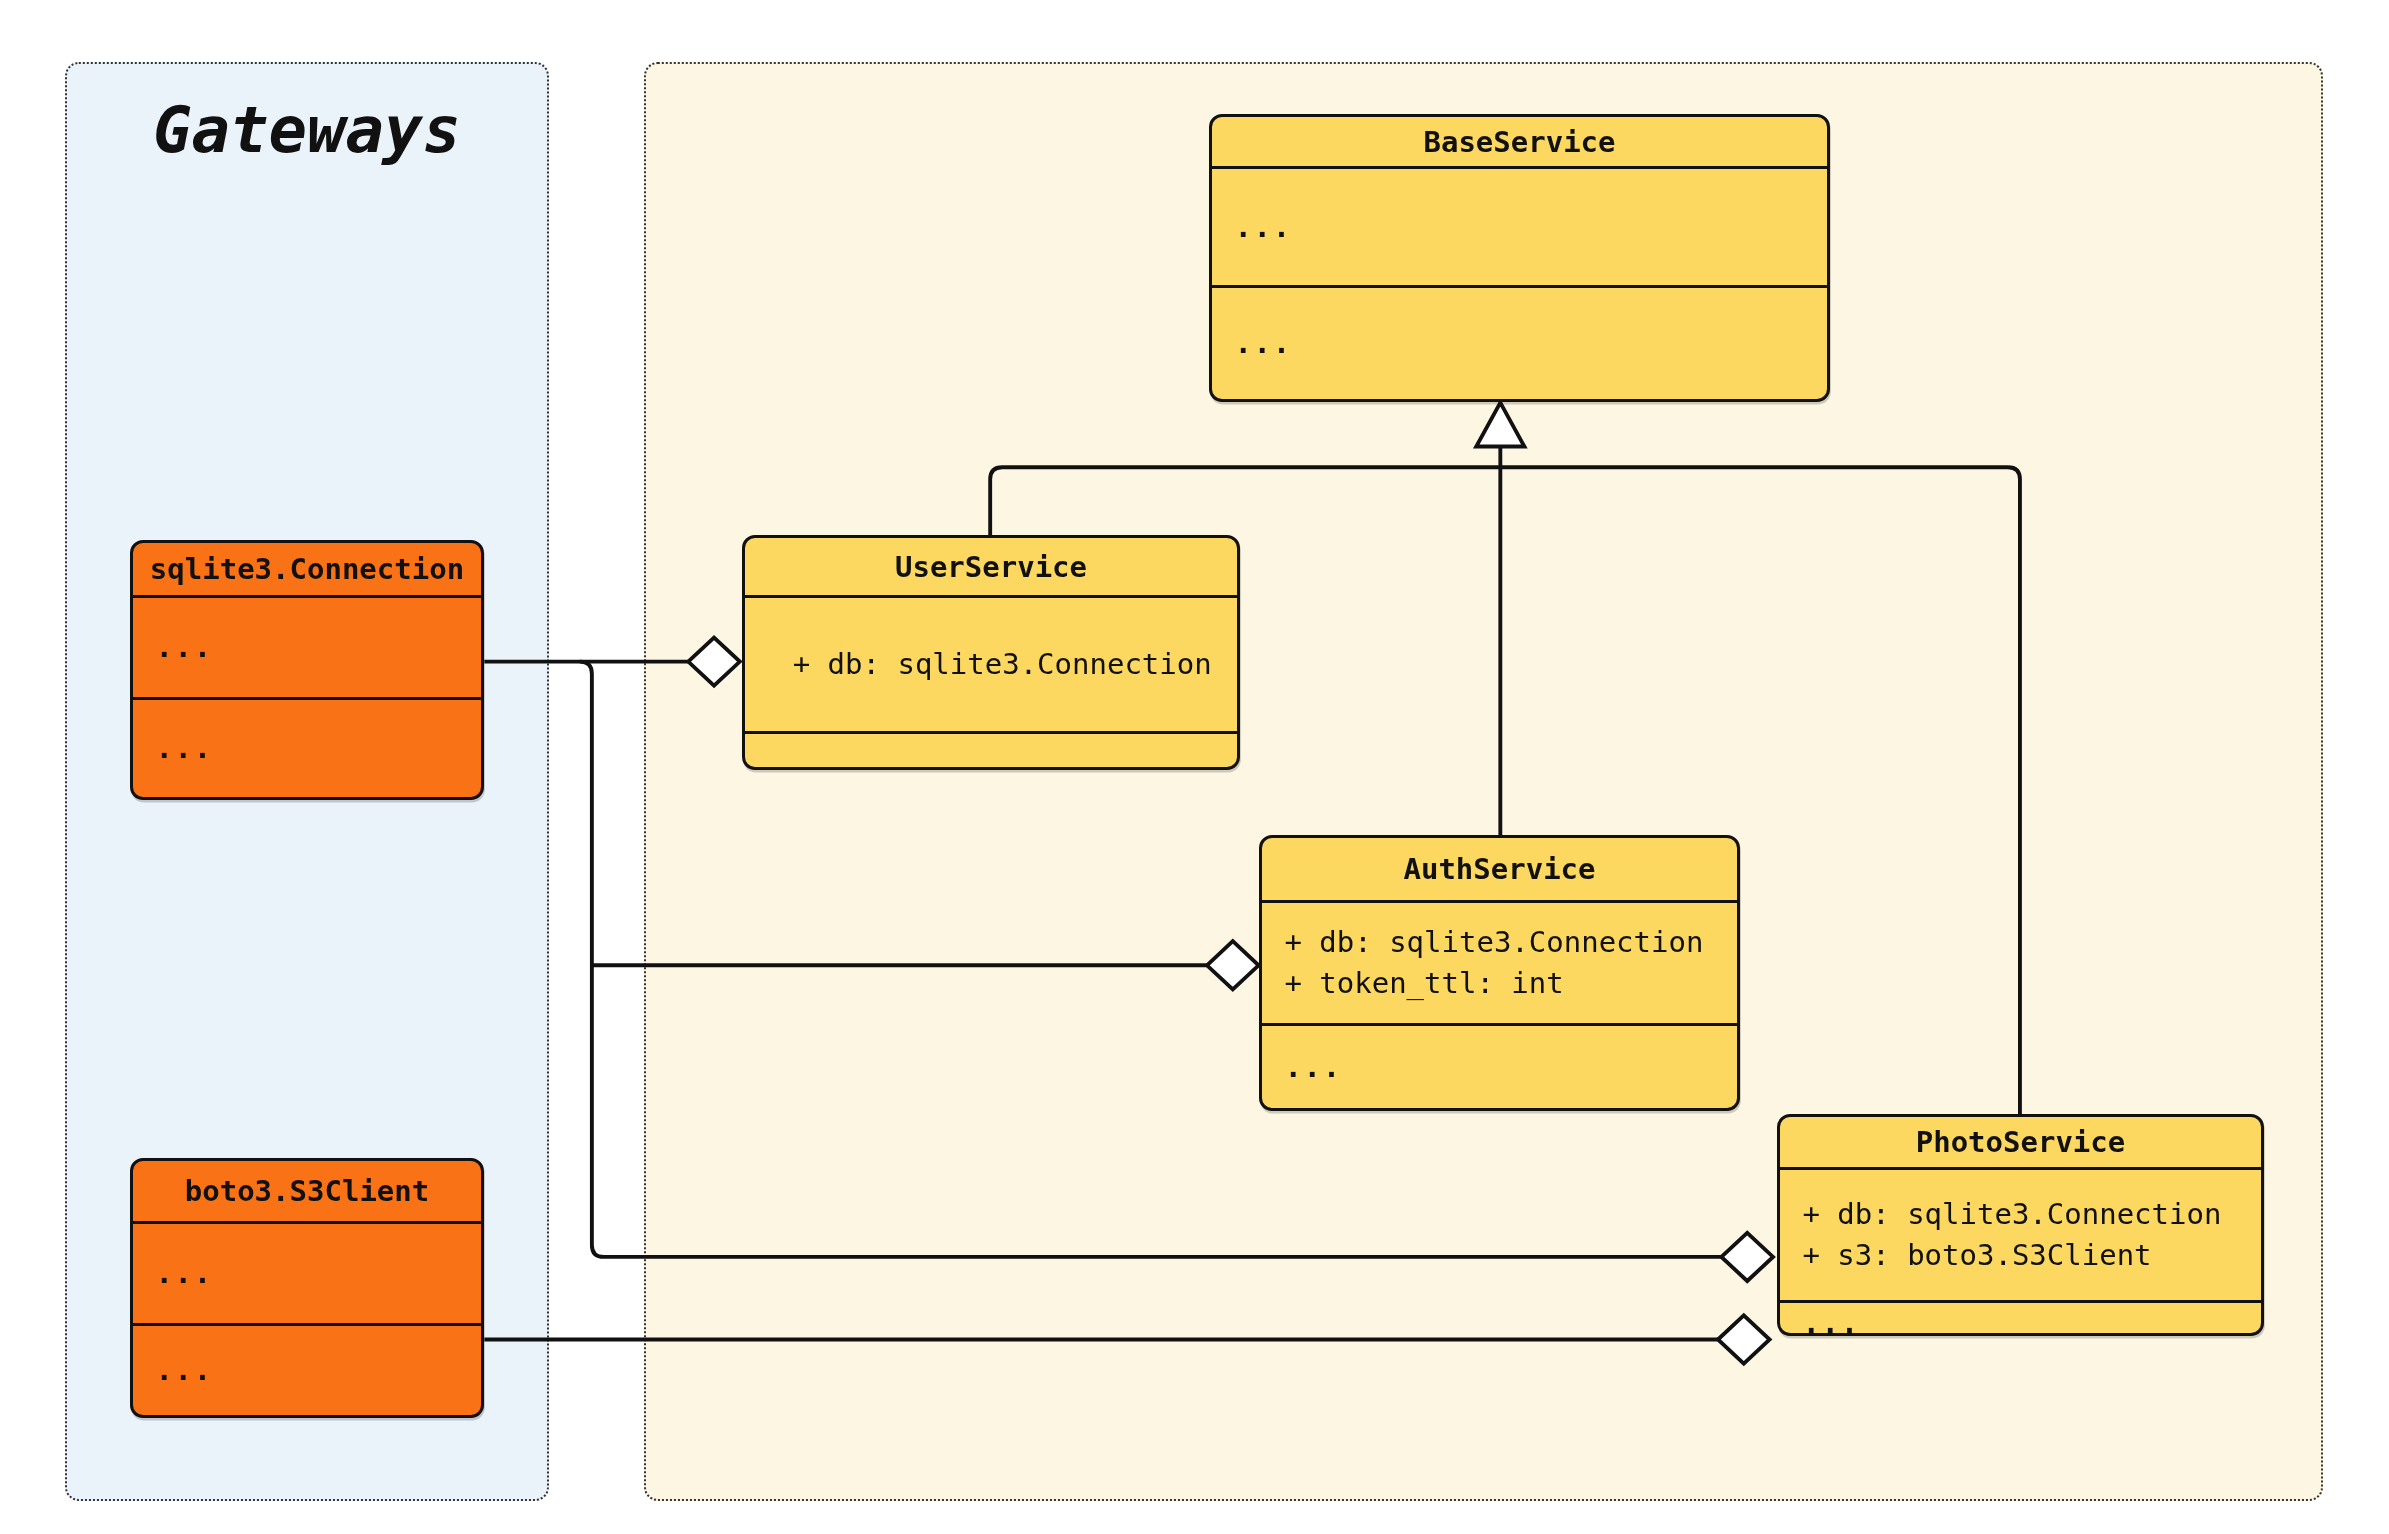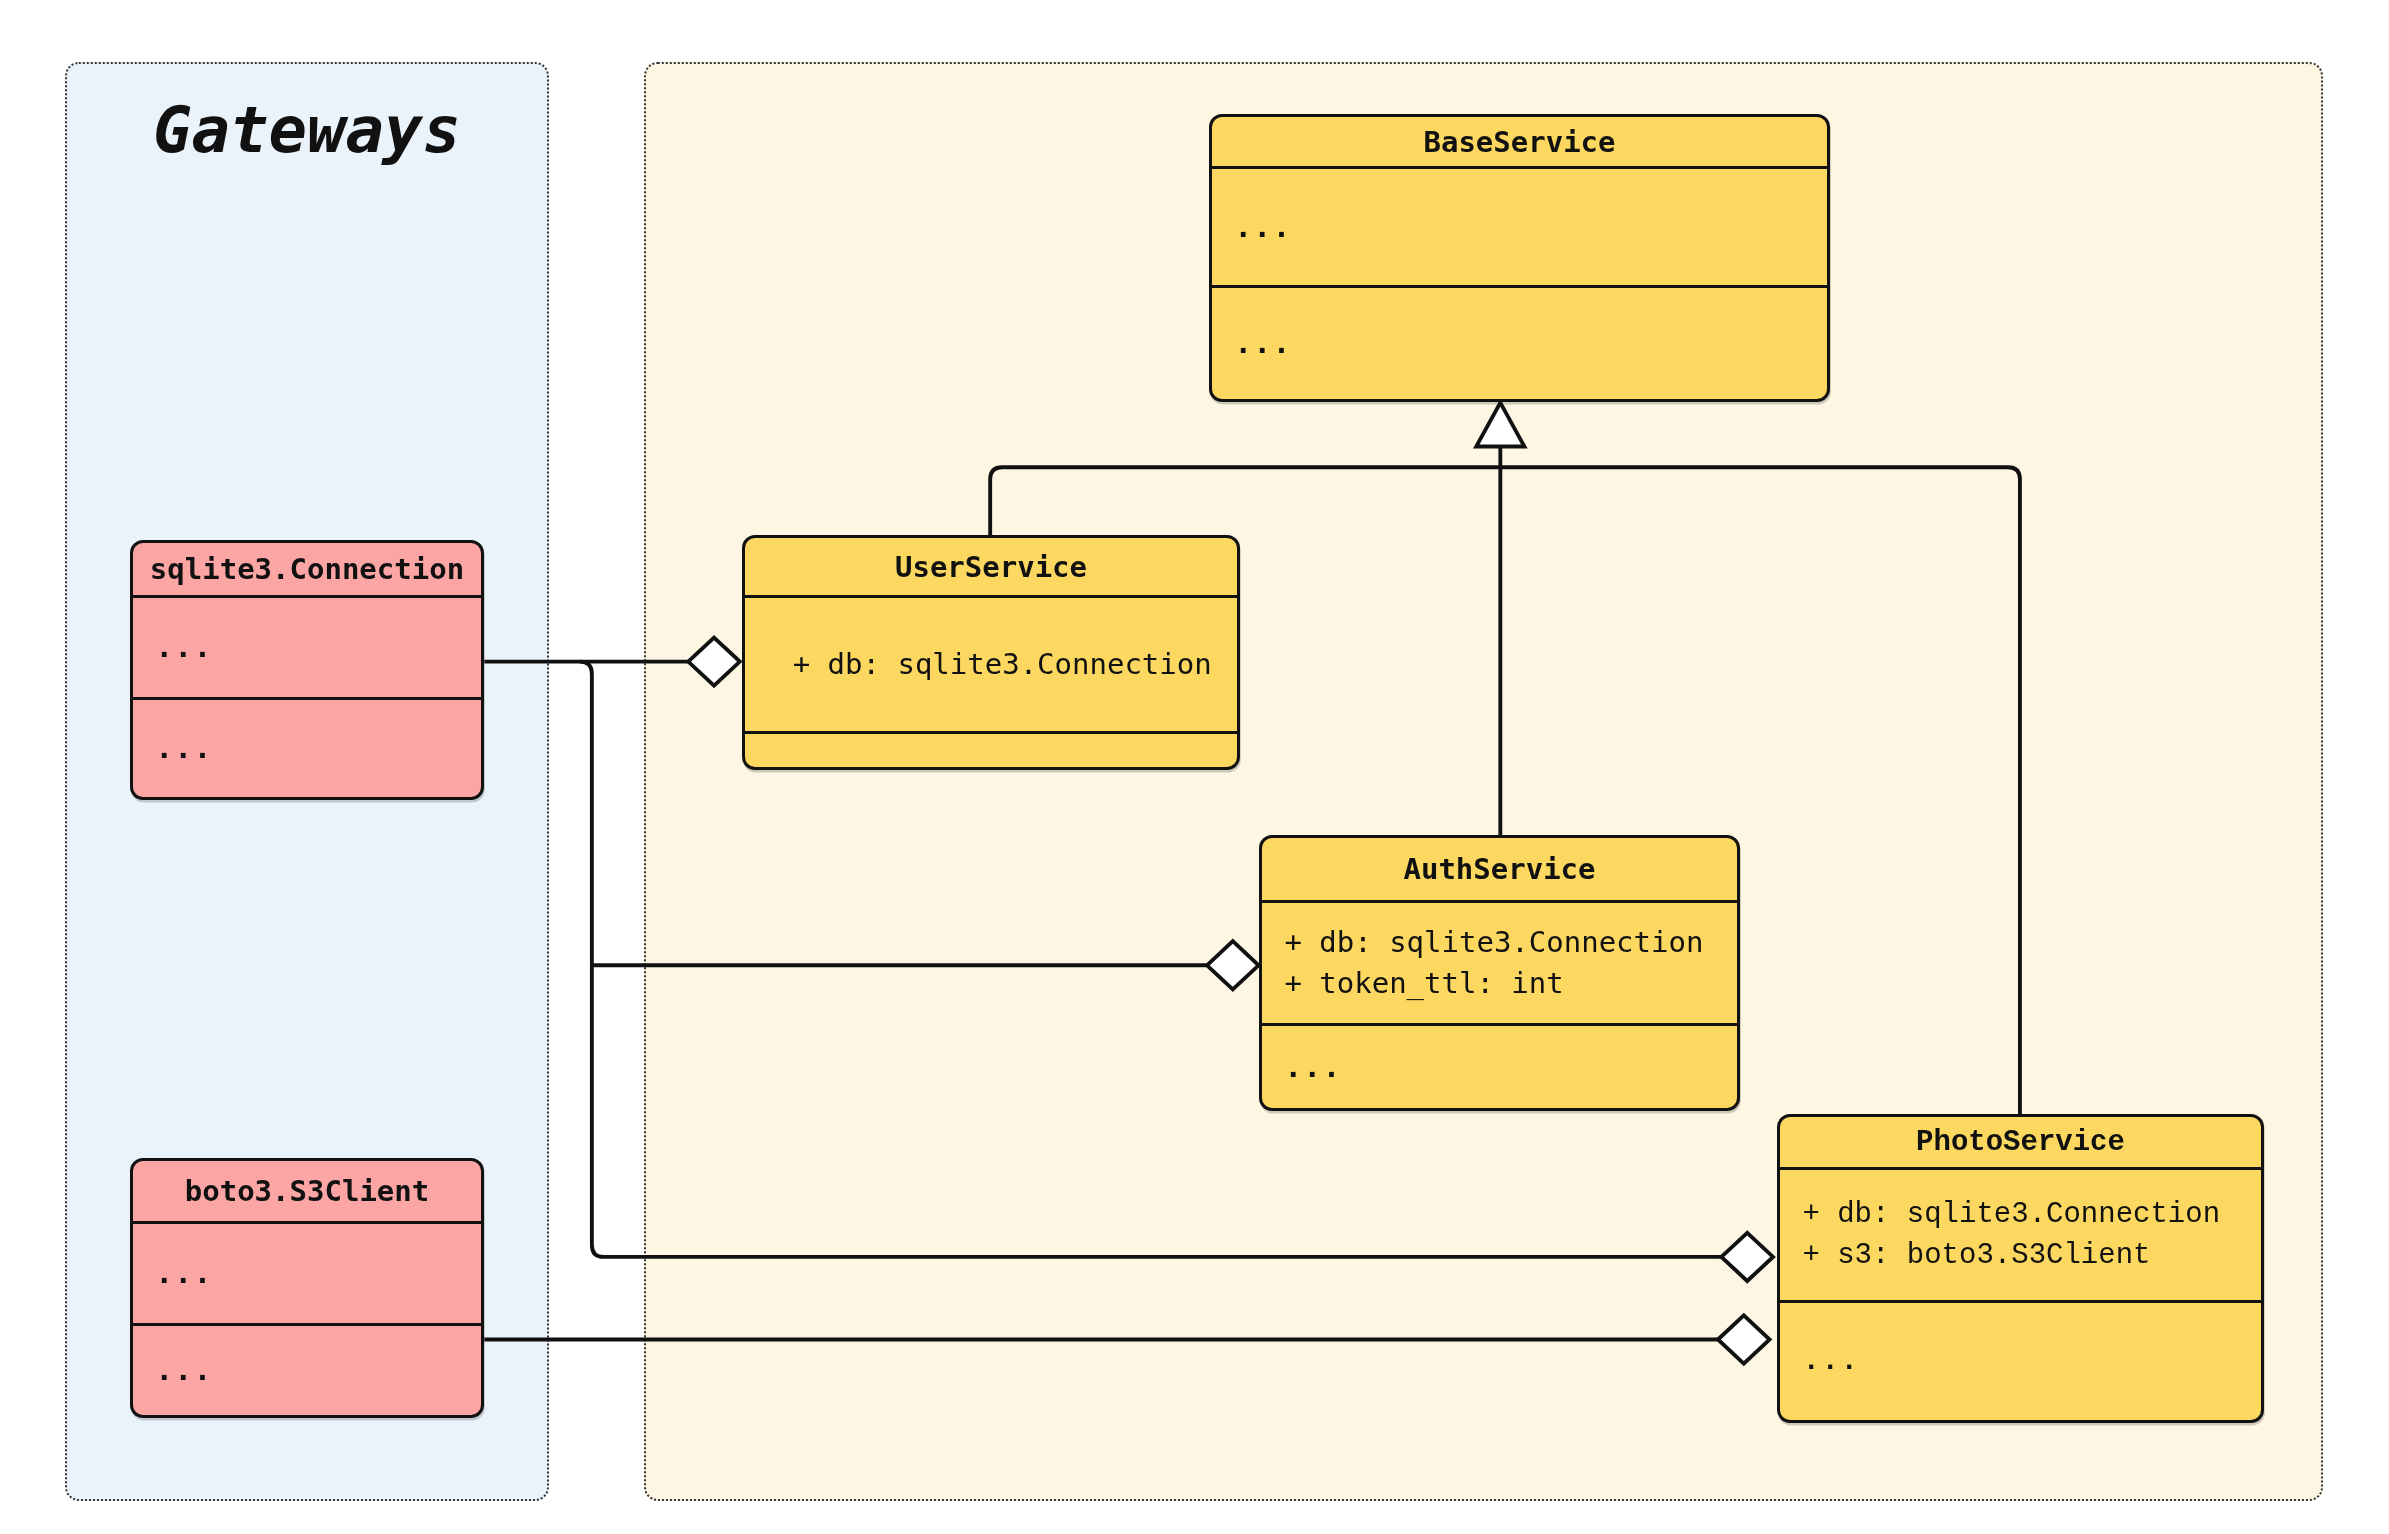--- a/index.html
+++ b/index.html
@@ -29,21 +29,21 @@
     position:absolute;
     border:3.4px solid #111111;
     border-radius:13px;
     box-sizing:border-box;
     display:flex;
     flex-direction:column;
     box-shadow:0.9px 2.6px 0 rgba(0,0,0,0.18);
     overflow:hidden;
   }
   .class-box.service-fill{background:#FCD860;}
-  .class-box.gateway-fill{background:#fca5a5;}
+  .class-box.gateway-fill{background:#f97316;}
   .cb-title{
     flex:0 0 auto;
     display:flex;
     align-items:center;
     justify-content:center;
     font-weight:bold;
     font-size:29px;
     box-sizing:border-box;
   }
   .cb-sec{
@@ -140,21 +140,21 @@
     <div class="cb-title" style="height:62px;">AuthService</div>
     <div class="cb-sec" style="height:123px;">
       <div class="line">+ db: sqlite3.Connection</div>
       <div class="line">+ token_ttl: int</div>
     </div>
     <div class="cb-sec grow">
       <div class="line dots">...</div>
     </div>
   </div>
 
-  <div class="class-box service-fill" style="left:1777px;top:1114px;width:487px;height:309px;font-family:Liberation Mono, monospace;">
+  <div class="class-box service-fill" style="left:1777px;top:1114px;width:487px;height:222px;">
     <div class="cb-title" style="height:50px;">PhotoService</div>
     <div class="cb-sec" style="height:133px;">
       <div class="line">+ db: sqlite3.Connection</div>
       <div class="line">+ s3: boto3.S3Client</div>
     </div>
     <div class="cb-sec grow">
       <div class="line dots">...</div>
     </div>
   </div>
 

